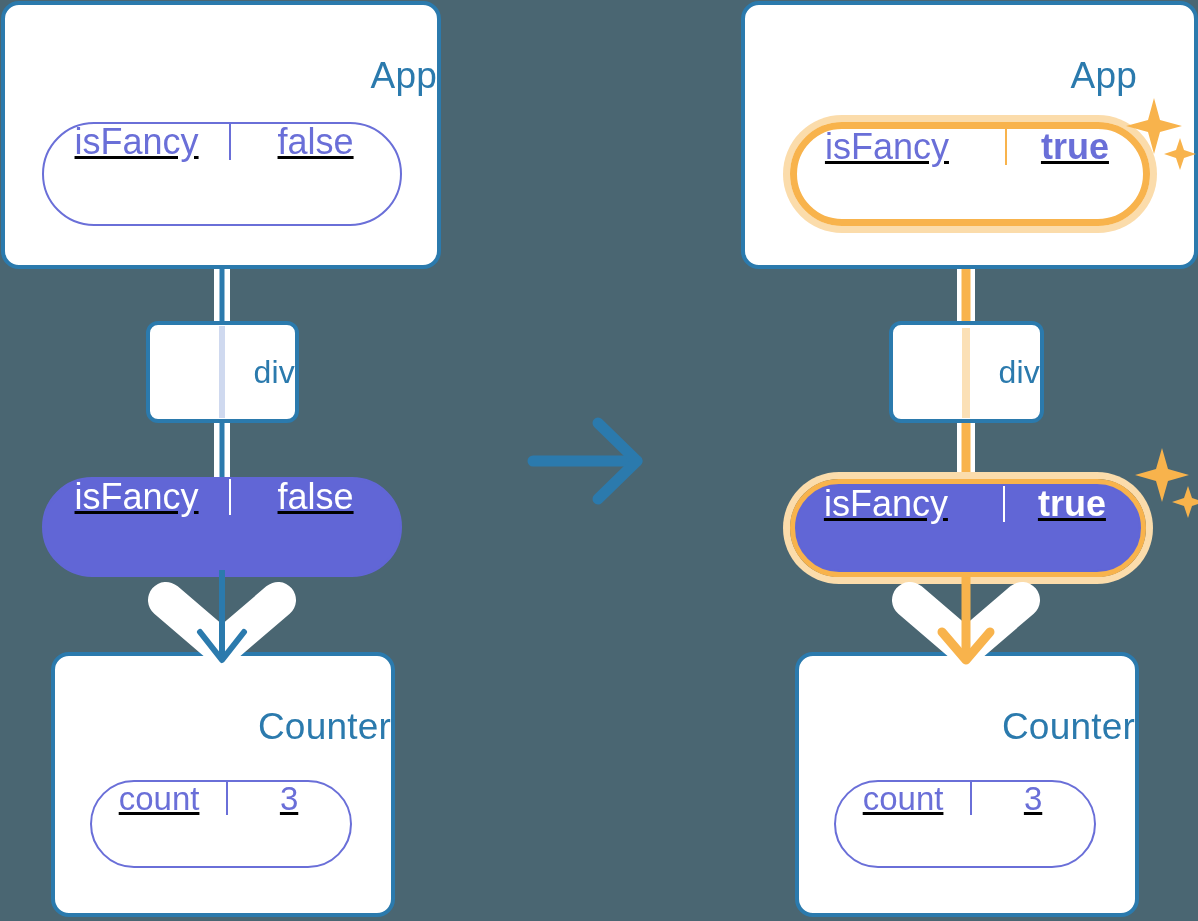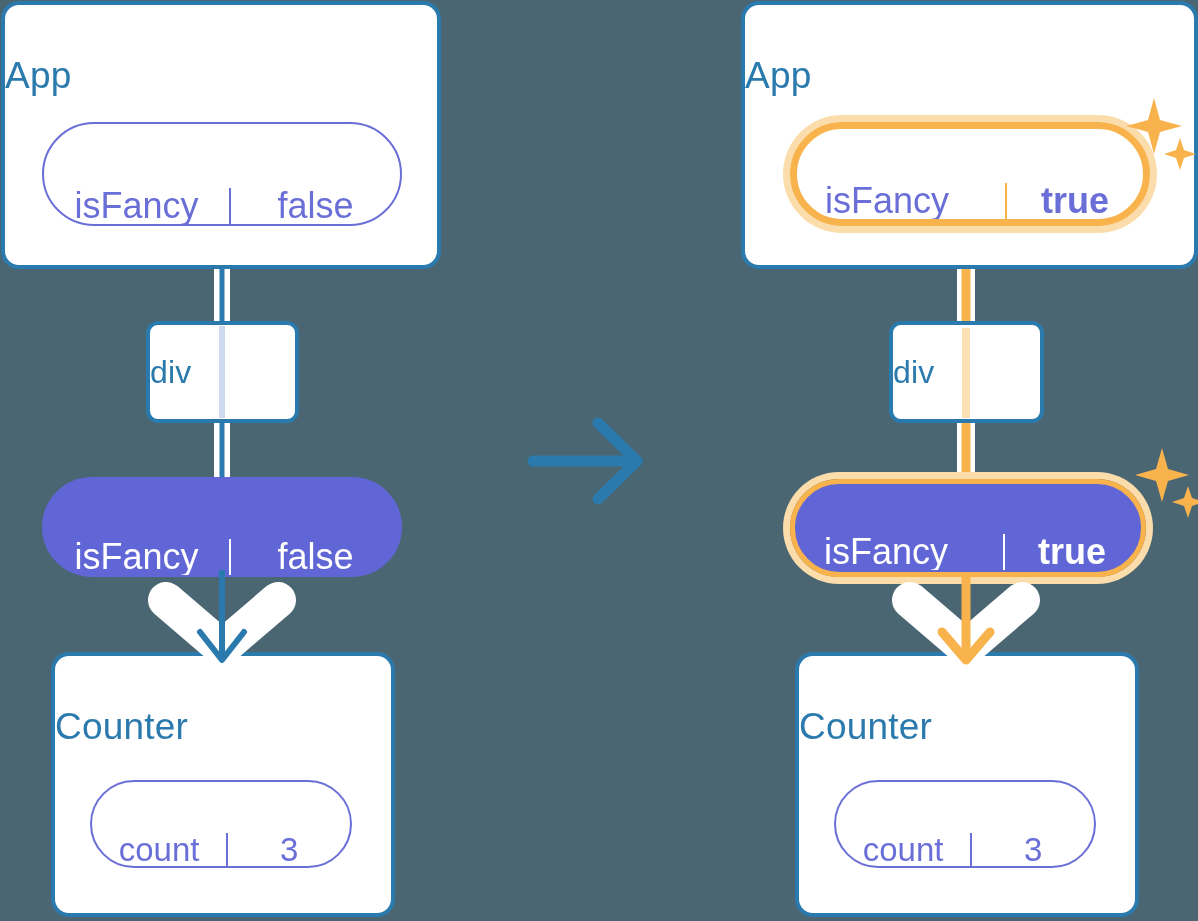--- a/index.html
+++ b/index.html
@@ -40,42 +40,43 @@
     border-radius: 14px;
     box-sizing: border-box;
   }
   .node-box.app     { border-radius: 18px; }
   .node-box.divbox  { border-radius: 12px; border-width: 4px; }
   .node-box.counter { border-radius: 18px; }
 
   .box-title {
     position: absolute;
     left: 0; right: 0;
-    text-align: left;
+    text-align: right;
     color: #2b7aad;
     font-size: 37px;
     font-weight: 400;
     letter-spacing: .2px;
     white-space: nowrap;
   }
   .divbox .box-title {
     font-size: 32px;
     top: 50%;
     transform: translateY(-50%);
     line-height: 1;
   }
 
   
   .pill {
     position: absolute;
     display: flex;
-    align-items: flex-end;
+    align-items: flex-start;
     box-sizing: border-box;
     border-radius: 999px;
     overflow: hidden;
+    text-decoration: underline;
   }
   .pill .seg {
     display: flex;
     align-items: center;
     justify-content: center;
     white-space: nowrap;
     font-size: 36px;
     line-height: 1;
     box-sizing: border-box;
   }

